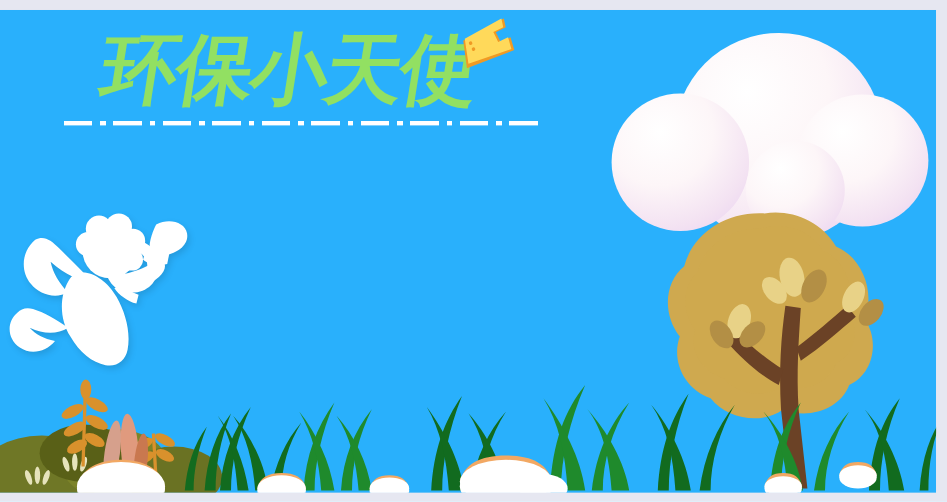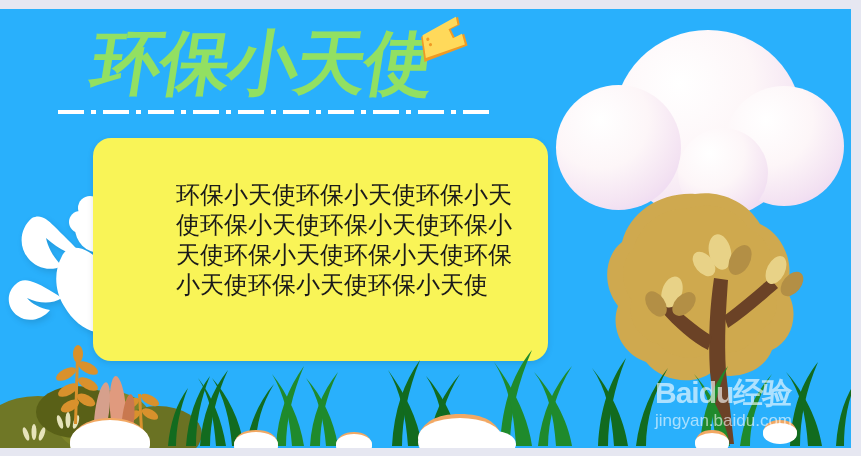--- a/index.html
+++ b/index.html
@@ -205,23 +205,20 @@
 
       <path d="M140 18 C152 12 166 16 168 26 C170 36 160 44 148 46 C140 47 134 44 134 38 C134 32 137 24 140 18 Z"></path>
       <path d="M130 44 C136 40 146 40 152 44 L150 54 C142 56 132 54 128 50 Z"></path>
 
       <path d="M118 32 C104 32 94 42 94 56 C94 70 104 80 118 80 C132 80 142 70 142 56 C142 42 132 32 118 32 Z M118 42 C126 42 132 48 132 56 C132 64 126 70 118 70 C110 70 104 64 104 56 C104 48 110 42 118 42 Z"></path>
 
       <path d="M108 72 C112 76 118 80 124 82 L122 90 C114 88 106 82 102 76 Z"></path>
     </g>
   </svg>
 
-  <div id="card">
-    <div id="card-body">环保小天使环保小天使环保小天使环保小天使环保小天使环保小天使环保小天使环保小天使环保小天使环保小天使环保小天使</div>
-  </div>
 
   <svg id="tree" viewBox="0 0 210 260">
 
     <path d="M95 8 C60 6 30 26 22 56 C4 70 2 100 18 120 C10 142 22 168 46 176 C62 196 94 200 112 186 C134 196 164 186 172 164 C194 154 200 124 186 104 C196 80 184 48 160 38 C146 14 118 4 95 8 Z" fill="#cfa94f"></path>
     <path d="M90 22 C62 22 40 38 34 62 C20 74 20 98 32 114 C26 132 38 152 58 158 C72 174 98 176 112 164 C130 172 154 162 160 144 C178 136 182 112 170 96 C178 76 168 50 148 42 C136 22 112 16 90 22 Z" fill="#cfa94f" opacity="0.55"></path>
 
     <path d="M118 258 L110 186 C108 150 110 120 114 92 L128 94 C126 124 124 152 126 186 L134 258 Z" fill="#6b4226"></path>
 
     <path d="M124 130 C140 118 156 104 170 92 L178 102 C164 114 146 130 128 142 Z" fill="#6b4226"></path>
 
@@ -354,24 +351,18 @@
       <ellipse cx="712" cy="106" rx="17" ry="10" fill="#ffffff"></ellipse>
       <path d="M695 104 C697 96 702 92 712 92 C722 92 727 96 729 104 Z" fill="#f2a863"></path>
       <ellipse cx="712" cy="104" rx="17" ry="9" fill="#ffffff"></ellipse>
 
       <ellipse cx="780" cy="96" rx="17" ry="10" fill="#ffffff"></ellipse>
       <path d="M763 94 C765 86 770 82 780 82 C790 82 795 86 797 94 Z" fill="#f2a863"></path>
       <ellipse cx="780" cy="94" rx="17" ry="9" fill="#ffffff"></ellipse>
     </g>
   </svg>
 
-  <div id="watermark">
-    <div class="wm-baidu">
-      <span>Bai</span><span>du</span><span class="wm-cn">经验</span>
-    </div>
-    <div class="wm-url">jingyan.baidu.com</div>
-  </div>
 
   <div id="strip-top"></div>
   <div id="strip-bottom"></div>
   <div id="strip-right"></div>
 
 </div>
 
 </body></html>

